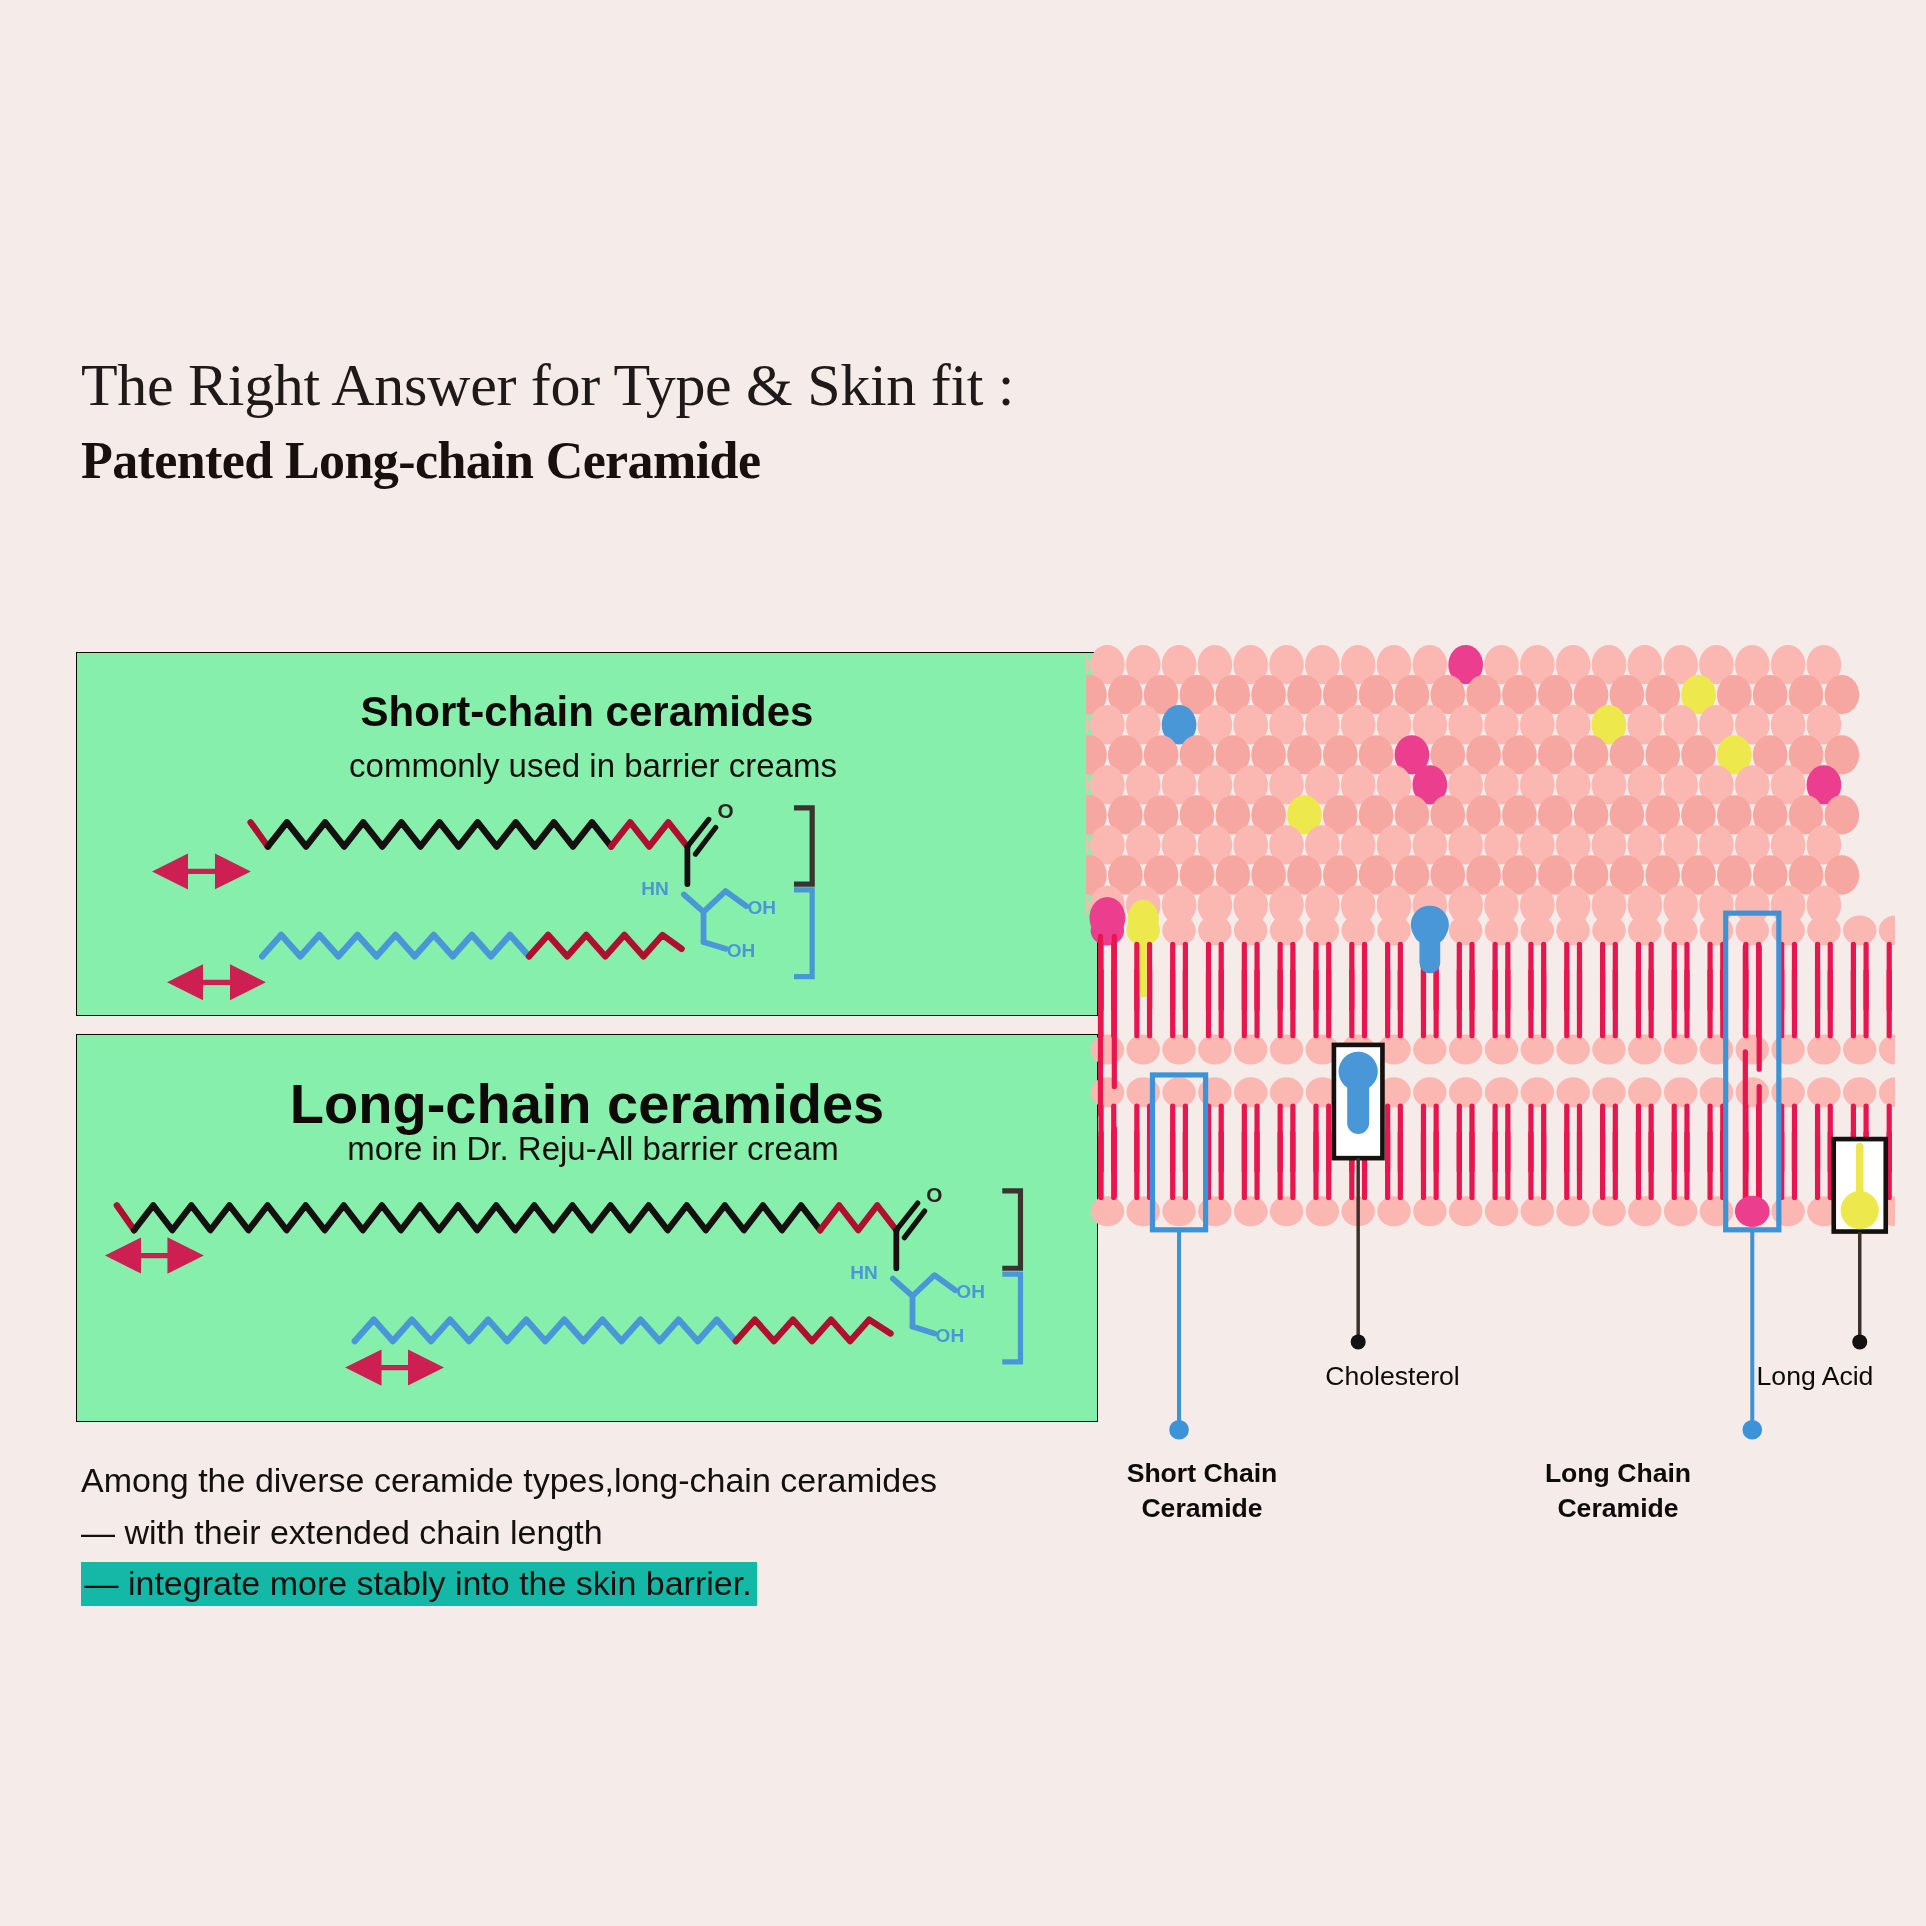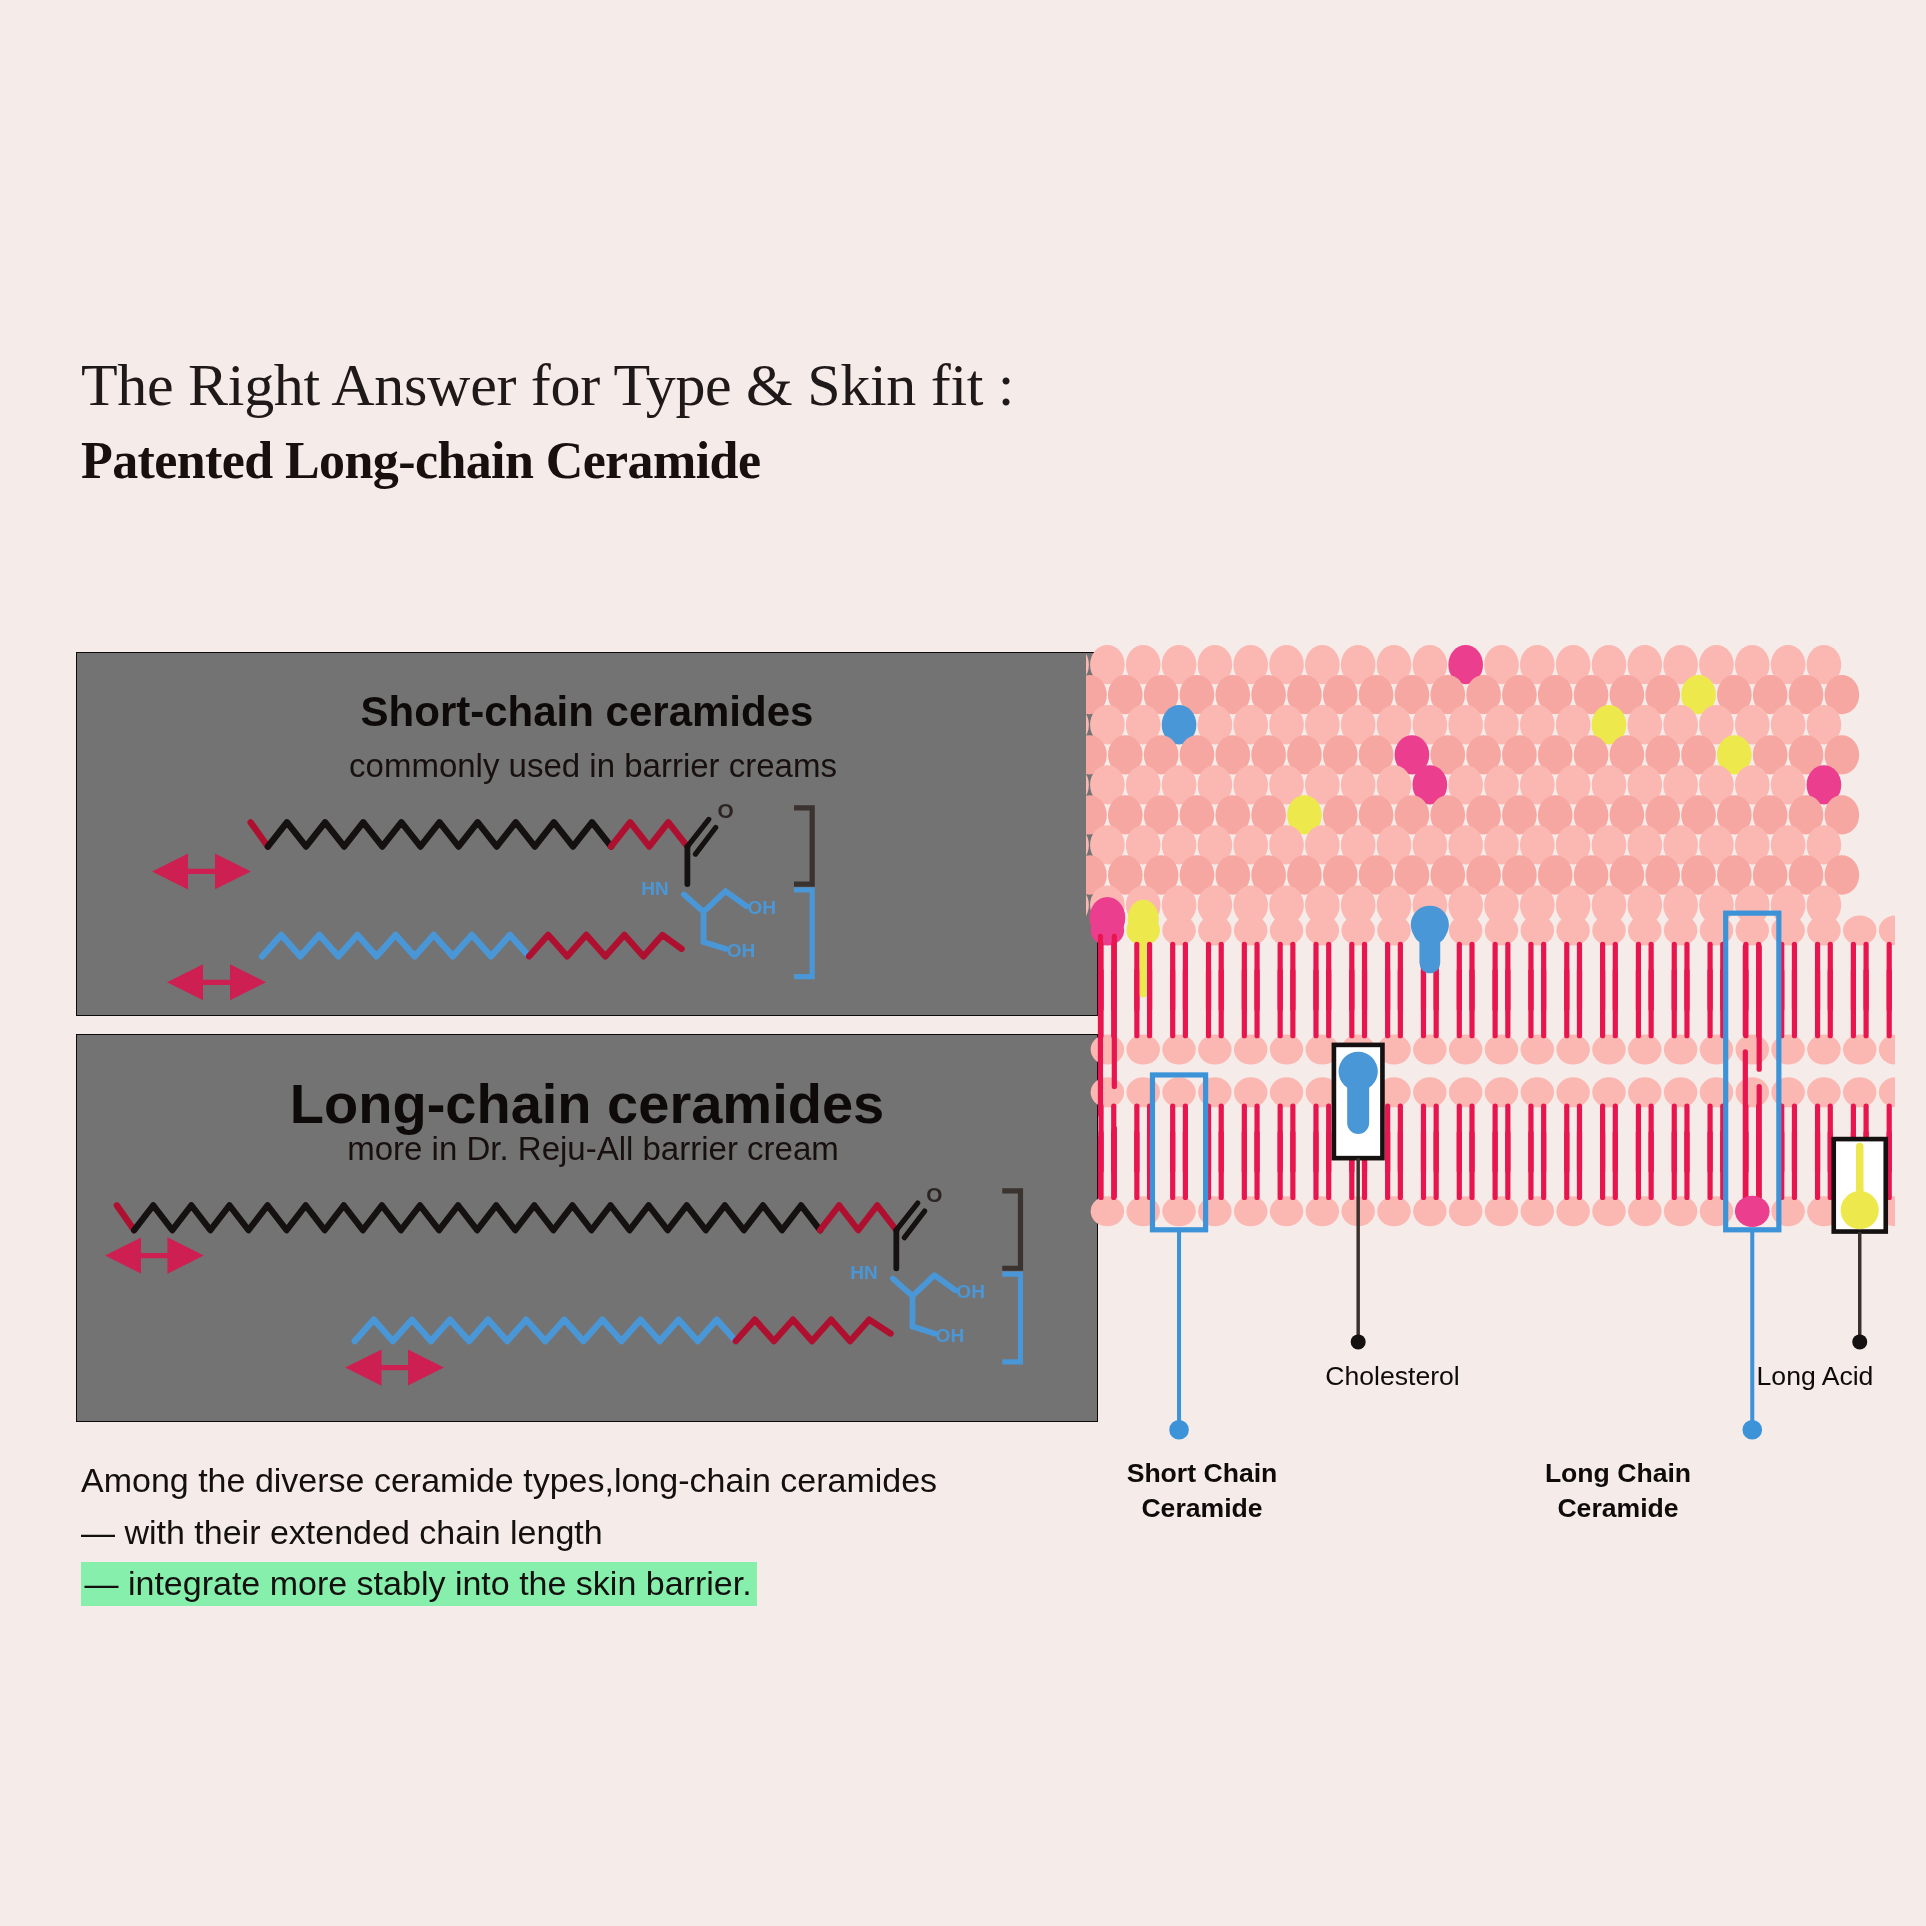--- a/index.html
+++ b/index.html
@@ -19,21 +19,21 @@
     white-space:nowrap;line-height:1.06;
   }
   .hl-2{
     font-family:"Liberation Serif", serif;
     font-weight:bold;font-size:52px;color:#17100F;
     letter-spacing:-0.6px;white-space:nowrap;margin-top:15px;line-height:1.06;
   }
 
   
   .panel{
-    position:absolute;border:1.7px solid #0D0A09;background:#737373;
+    position:absolute;border:1.7px solid #0D0A09;background:#86efac;
     box-sizing:border-box;
   }
   #panel-short{left:76px;top:652px;width:1022px;height:364px;}
   #panel-long {left:76px;top:1034px;width:1022px;height:388px;}
 
   .panel-title{
     position:absolute;left:0;right:0;text-align:center;
     font-weight:bold;color:#0E0A09;white-space:nowrap;
   }
   .panel-sub{
@@ -46,21 +46,21 @@
   #panel-long  .panel-sub{top:95px;font-size:33px;}
 
   .mol{position:absolute;left:0;top:0;}
 
   
   .para{
     position:absolute;left:81px;top:1456px;width:1040px;
     font-size:34px;color:#14100F;line-height:1.42;
   }
   .para .ln{white-space:nowrap;display:block;margin-bottom:3.5px;}
-  .para .hi{background:#86efac;padding:2.3px 5.8px 3.5px 3.5px;
+  .para .hi{background:#14b8a6;padding:2.3px 5.8px 3.5px 3.5px;
             box-decoration-break:clone;-webkit-box-decoration-break:clone;}
 
   
   #bilayer{position:absolute;left:1086px;top:630px;width:809px;height:913px;}
 
   
   .lg{position:absolute;text-align:center;color:#0F0B0A;white-space:nowrap;}
   .lg.b{font-weight:bold;}
   #lb-short{left:1098px;top:1456px;width:208px;font-size:26.6px;line-height:1.33;}
   #lb-long {left:1514px;top:1456px;width:208px;font-size:26.6px;line-height:1.33;}

